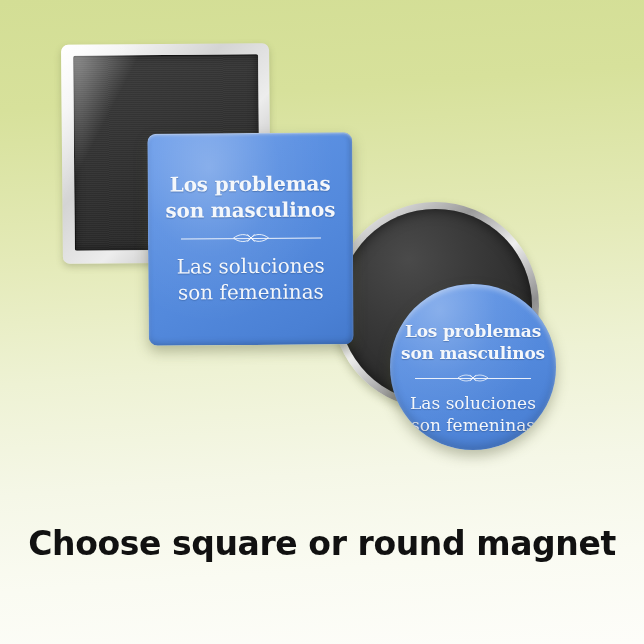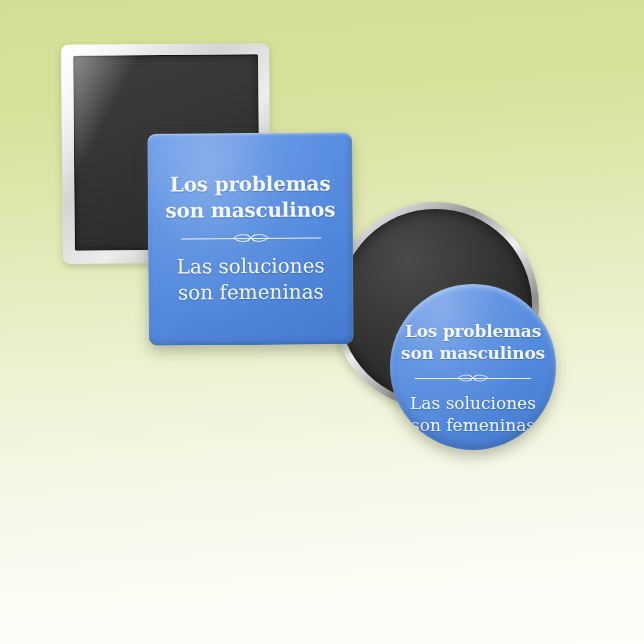--- a/index.html
+++ b/index.html
@@ -229,14 +229,15 @@
           <path d="M22 7 C26 2.2 34 2.6 39.5 7 C34 11.4 26 11.8 22 7 Z" fill="none" stroke="#f6f9fd" stroke-width="0.9"></path>
           <path d="M18.5 3.3 L25.5 10.7 M25.5 3.3 L18.5 10.7" stroke="#f6f9fd" stroke-width="0.9" fill="none"></path>
         </svg>
       </div>
       <div class="line-b">Las soluciones</div>
       <div class="line-b">son femeninas</div>
     </div>
     <div class="edge-hi"></div>
   </div>
 
+  <div class="caption">Choose square or round magnet</div>
 
 </div>
 
 </body></html>

